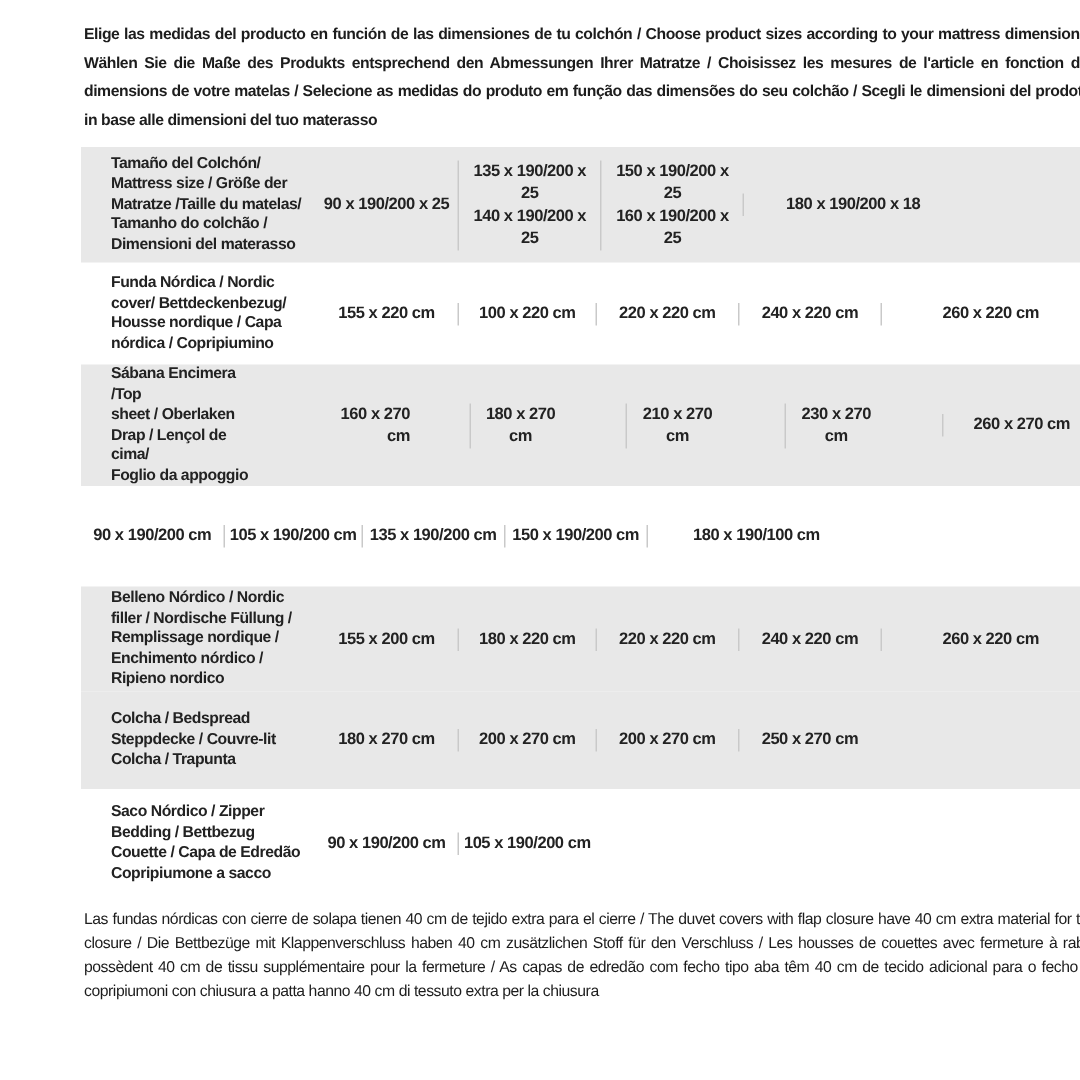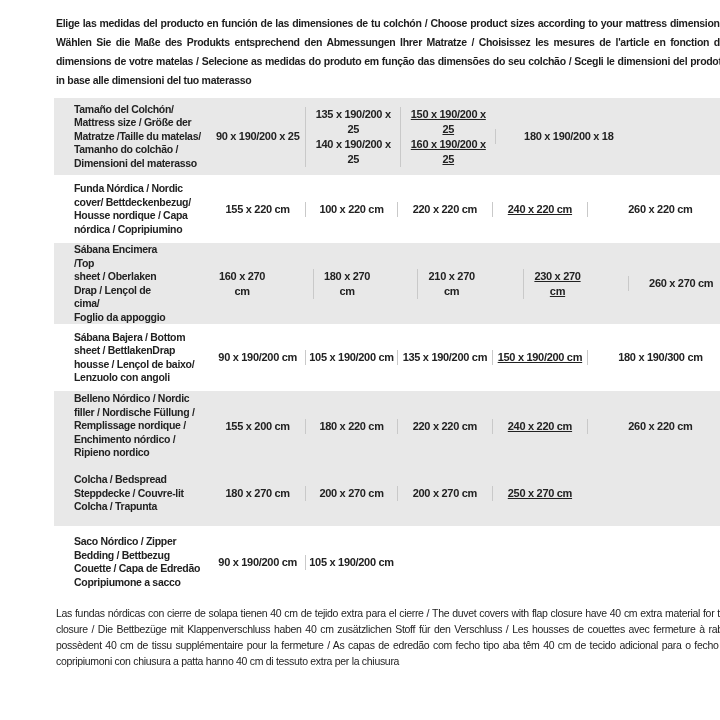--- a/index.html
+++ b/index.html
@@ -47,24 +47,24 @@
     text-align:left;
   }
   .val{
     justify-content:center;
     text-align:center;
     font-size:11px; font-weight:bold;
     letter-spacing:-0.3px;
     line-height:15px;
     padding:0 3px;
   }
-  .v1{ width:14%; }
+  .v1{ width:14%;text-align:right; }
   .v2{ width:13.5%; border-left:1px solid var(--divider); }
   .v3{ width:14%;   border-left:1px solid var(--divider);text-align:center; }
-  .v4{ width:14%;   border-left:1px solid var(--divider);text-decoration:underline; }
+  .v4{ width:14%;   border-left:1px solid var(--divider); }
   .v5{ width:21.5%; border-left:1px solid var(--divider); }
   .r1{ min-height:77px; }
   .r2{ min-height:68px; }
   .r3{ min-height:65px;gap:37px; }
   .r4{ min-height:67px; }
   .r5{ min-height:70px; }
   .r6{ min-height:63px; }
   .r7{ min-height:65px; }
   .r8{ min-height:72px; }
   .footnote{
@@ -117,29 +117,25 @@
 Drap / Lençol de cima/
 Foglio da appoggio</div>
       <div class="cell val v1">160 x 270 cm</div>
       <div class="cell val v2">180 x 270 cm</div>
       <div class="cell val v3">210 x 270 cm</div>
       <div class="cell val v4">230 x 270 cm</div>
       <div class="cell val v5">260 x 270 cm</div>
     </div>
 
     <div class="trow r4">
-      <div class="cell label">Sábana Bajera / Bottom
-sheet / BettlakenDrap
-housse / Lençol de baixo/
-Lenzuolo con angoli</div>
       <div class="cell val v1">90 x 190/200 cm</div>
       <div class="cell val v2">105 x 190/200 cm</div>
       <div class="cell val v3">135 x 190/200 cm</div>
       <div class="cell val v4">150 x 190/200 cm</div>
-      <div class="cell val v5">180 x 190/300 cm</div>
+      <div class="cell val v5">180 x 190/100 cm</div>
     </div>
 
     <div class="trow r5 shaded">
       <div class="cell label">Belleno Nórdico / Nordic
 filler / Nordische Füllung /
 Remplissage nordique /
 Enchimento nórdico /
 Ripieno nordico</div>
       <div class="cell val v1">155 x 200 cm</div>
       <div class="cell val v2">180 x 220 cm</div>

